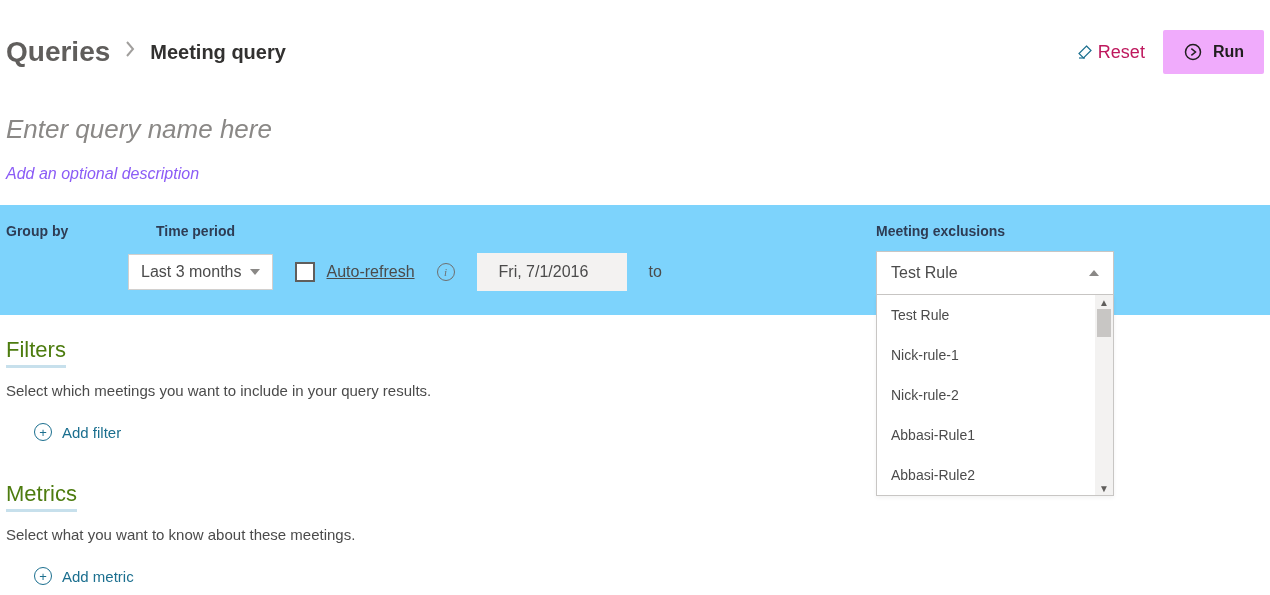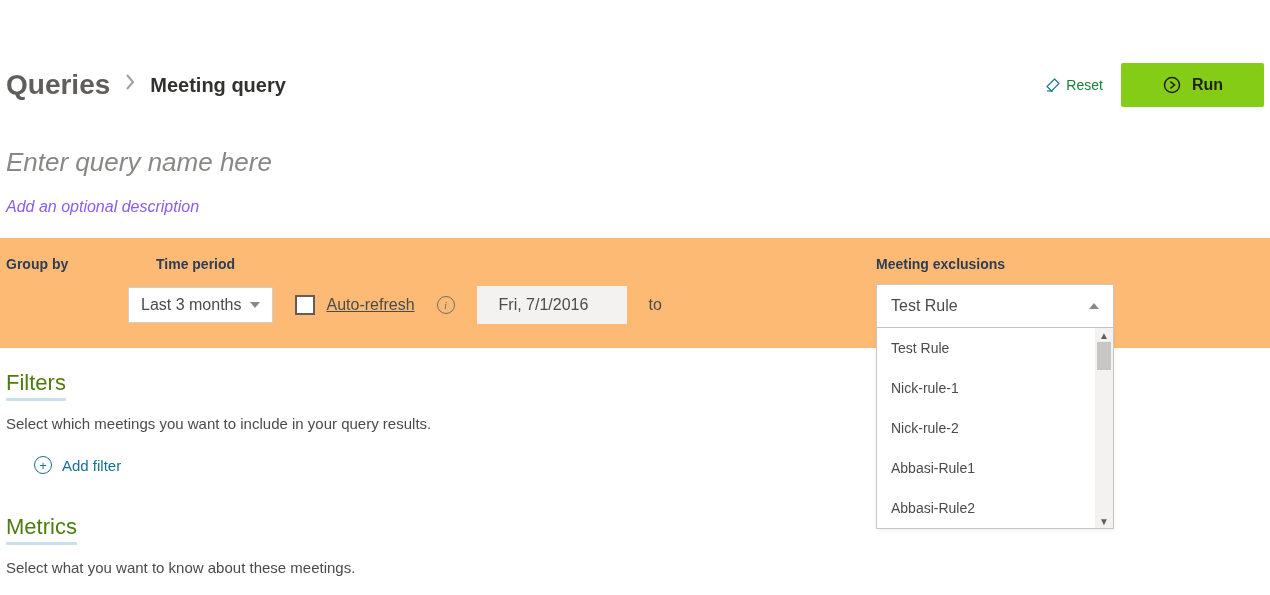--- a/index.html
+++ b/index.html
@@ -1,32 +1,32 @@
 <!DOCTYPE html>
 <html><head>
 <meta charset="utf-8">
 <style>
   * { box-sizing: border-box; margin: 0; padding: 0; }
   html, body { width: 1270px; height: 595px; font-family: "Segoe UI", Arial, sans-serif; color: #323130; background:#fff; }
-  .topbar { display:flex; align-items:center; justify-content:space-between; padding: 30px 6px 0 6px; margin-top: 33px; }
+  .topbar { display:flex; align-items:center; justify-content:space-between; padding: 30px 6px 0 6px; }
   .breadcrumb { display:flex; align-items:center; gap:14px; }
   .breadcrumb .crumb-root { font-size:28px; font-weight:600; color:#605e5c; }
   .breadcrumb .chevron { color:#a19f9d; font-size:22px; }
   .breadcrumb .crumb-leaf { font-size:20px; font-weight:600; color:#323130; }
   .actions { display:flex; align-items:center; gap:18px; }
-  .reset { display:flex; align-items:center; gap:4px; color:#15803d; font-size:14px; cursor:pointer; }
+  .reset { display:flex; align-items:center; gap:4px; color:#be185d; font-size:18px; cursor:pointer; }
   .reset svg { stroke:#1b6f8f; }
-  .run-btn { display:flex; align-items:center; gap:10px; background:#84cc16; color:#201f1e; border:none; padding:0 41px; height:44px; font-size:16px; font-weight:600; cursor:pointer; border-radius:2px; }
+  .run-btn { display:flex; align-items:center; gap:10px; background:#f0abfc; color:#201f1e; border:none; padding:0 20px; height:44px; font-size:16px; font-weight:600; cursor:pointer; border-radius:2px; }
   .run-btn svg { stroke:#201f1e; }
 
   .title-block { padding: 40px 6px 0 6px; }
   .qname { font-size:26px; font-style:italic; color:#8a8886; }
   .qdesc { font-size:16px; font-style:italic; color:#8b5cf6; margin-top:20px; }
 
-  .band { margin-top:22px; background:#fdba74; padding:18px 6px 24px 6px; position:relative; }
+  .band { margin-top:22px; background:#7dd3fc; padding:18px 6px 24px 6px; position:relative; }
   .band-labels { display:flex; gap:50px; font-size:14px; font-weight:600; color:#2e3c54; }
   .lbl-group { width:100px; }
   .lbl-time  { }
   .lbl-excl  { position:absolute; left:876px; top:18px; }
   .band-row { display:flex; align-items:center; gap:22px; margin-top:14px; }
   .band-row .indent { width:100px; }
   .timeperiod { display:flex; align-items:center; gap:8px; border:1px solid #d2d0ce; background:#fff; padding:8px 12px; color:#4b4b4b; cursor:pointer; min-width:130px; }
   .timeperiod .caret { margin-left:auto; }
   .autoref { display:flex; align-items:center; gap:12px; color:#4b4b4b;text-decoration:underline; }
   .autoref .cbox { width:20px; height:20px; border:2px solid #605e5c; background:#fff; }

